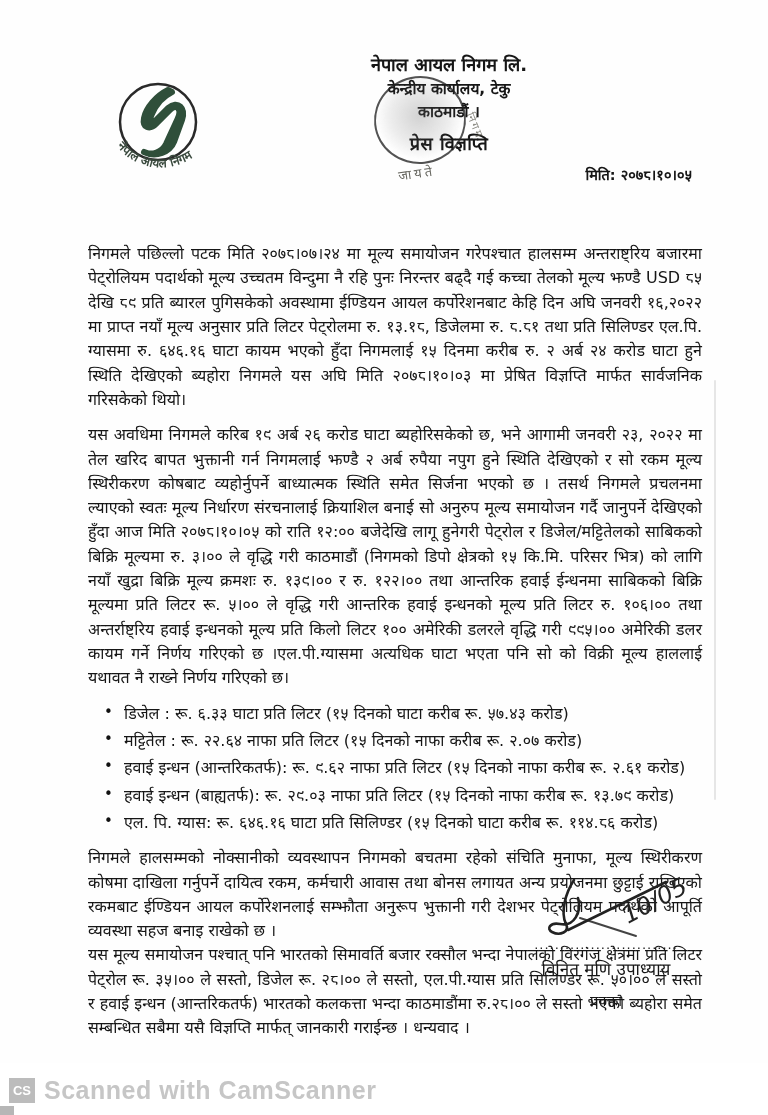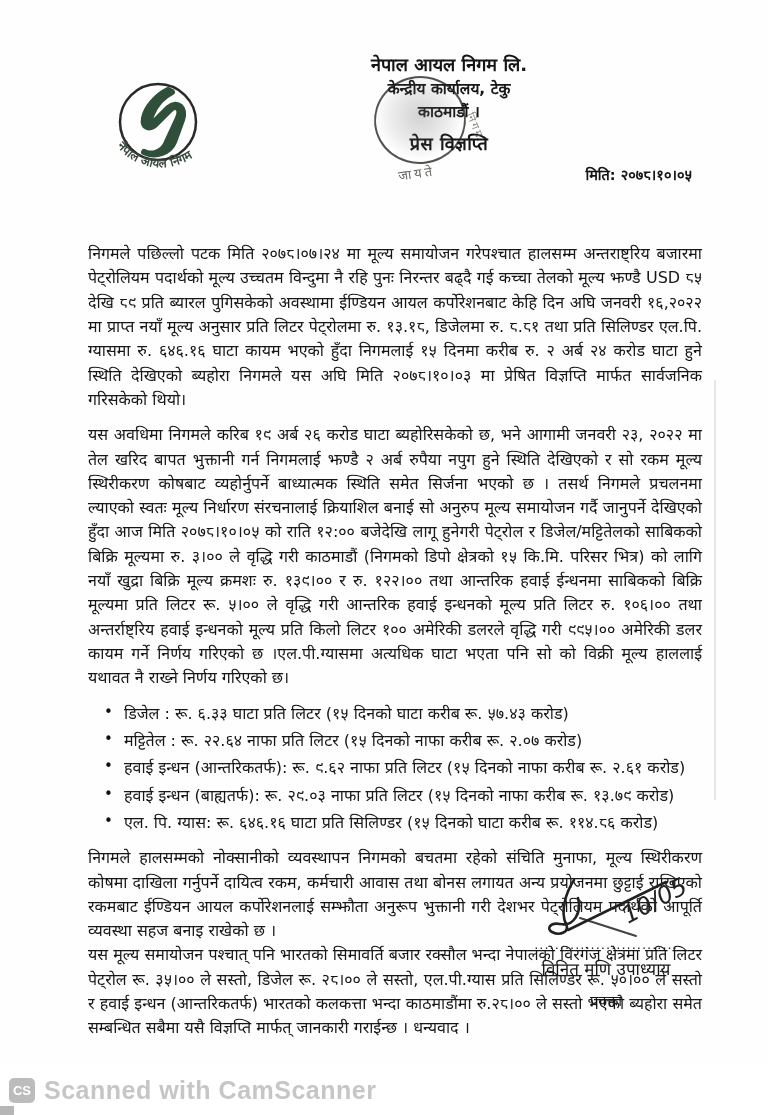--- a/index.html
+++ b/index.html
@@ -54,21 +54,21 @@
   }
   
   .signature{position:absolute;right:44px;top:872px;width:236px;text-align:center;}
   .sig-scribble{display:block;margin:0 auto -8px auto;}
   .sig-dots{font-size:13px;letter-spacing:1px;line-height:1;color:#222;}
   .sig-name{font-size:17px;font-weight:normal;margin-top:6px;}
   .sig-title{font-size:14.5px;font-weight:normal;margin-top:10px;}
   
   .scan-bar{position:absolute;left:0;right:0;bottom:0;height:52px;background:#fff;}
   .cs-badge{
-    position:absolute;left:9px;bottom:12px;width:26px;height:25px;border-radius:5px;
+    position:absolute;left:9px;bottom:12px;width:26px;height:25px;border-radius:0;
     background:#bcbcbc;color:#fff;font-weight:bold;font-size:13px;
     display:flex;align-items:center;justify-content:center;
     font-family:"Liberation Sans",sans-serif;
   }
   .scan-text{
     position:absolute;left:44px;bottom:10px;font-size:25px;color:#c6c6c6;
     font-family:"Liberation Sans",sans-serif;letter-spacing:.5px;font-weight:bold;
   }
   .corner-artifact{
     position:absolute;left:0;bottom:0;width:14px;height:9px;background:#8f8f8f;opacity:.65;

